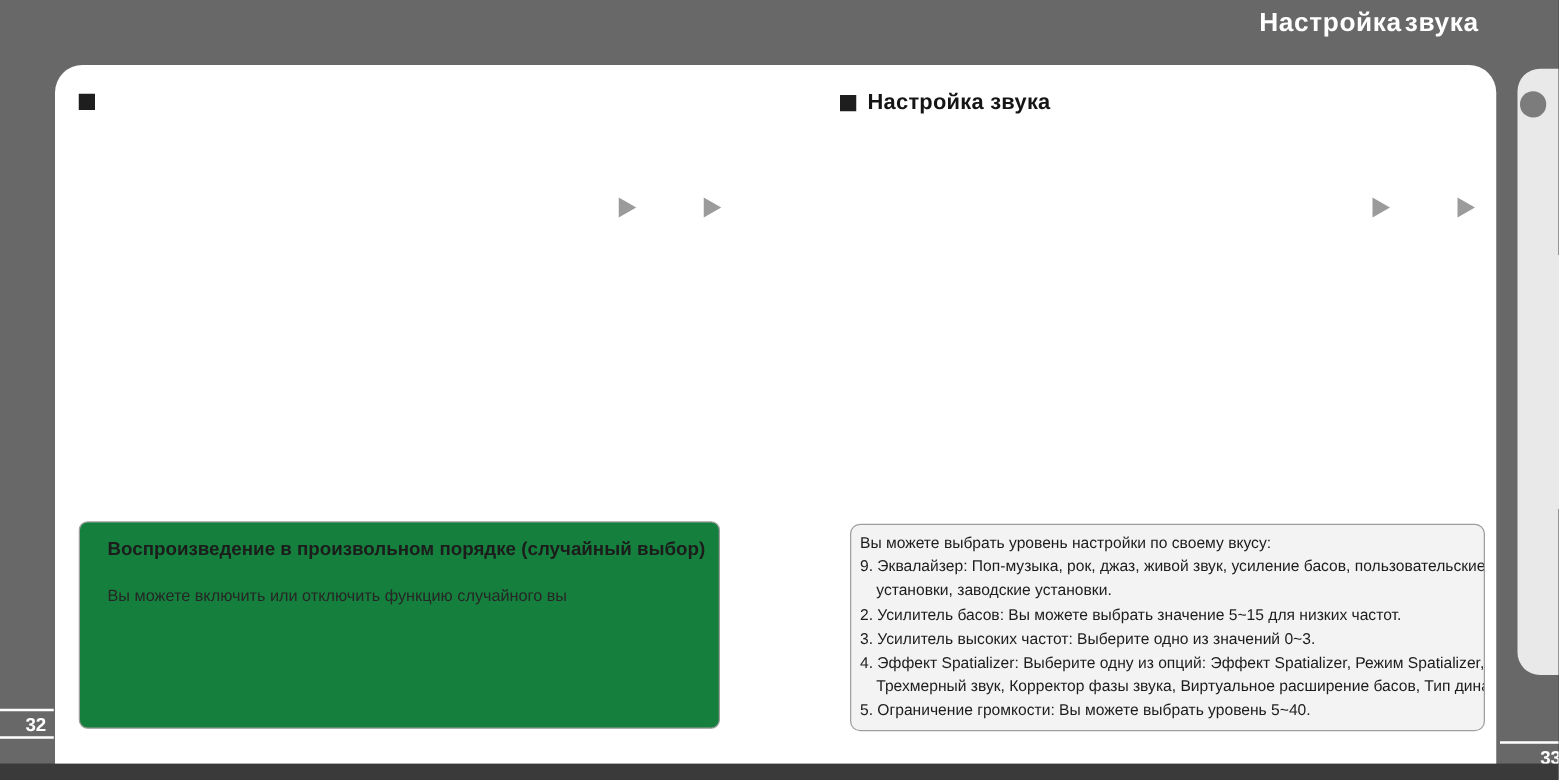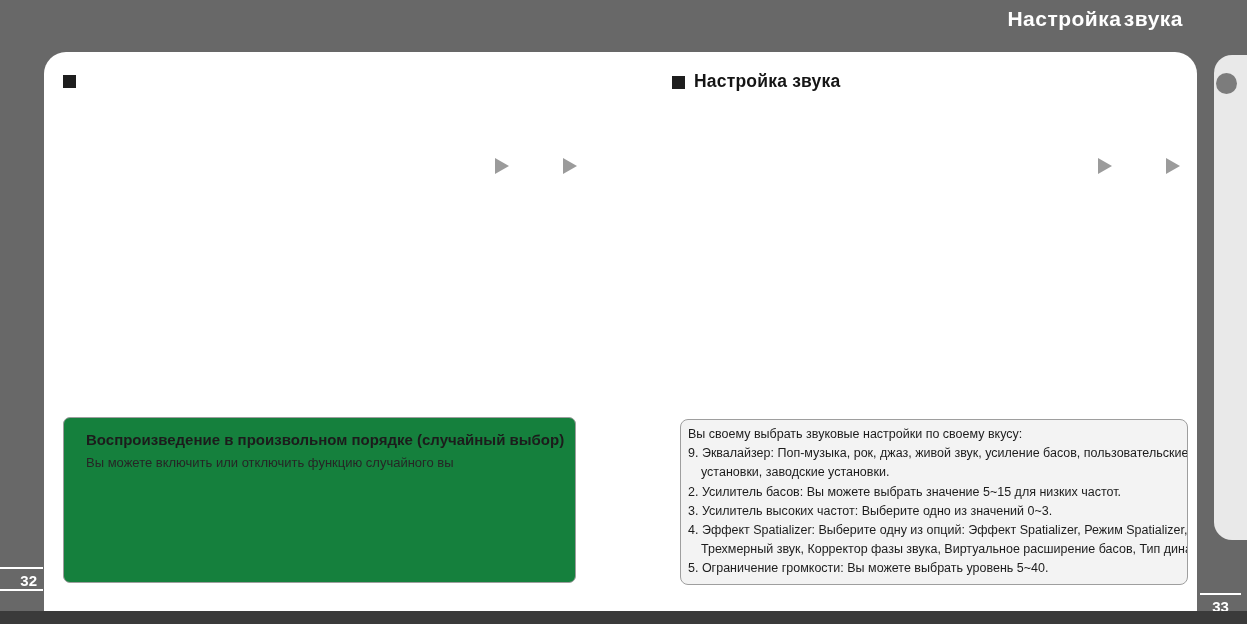--- a/index.html
+++ b/index.html
@@ -42,21 +42,21 @@
   
   .note-left{
     position:absolute;left:19px;top:365px;width:513px;height:166px;
     background:#15803d;border:1px solid #9e9e9e;border-radius:7px;
     box-sizing:border-box;padding:13px 10px 0 22px;overflow:hidden;
   }
   .note-left .note-title{
     font-size:15px;font-weight:bold;color:#1c1c1c;white-space:nowrap;
   }
   .note-left .note-body{
-    font-size:13px;color:#262626;margin-top:7px;white-space:nowrap;
+    font-size:13px;color:#262626;margin-top:21px;white-space:nowrap;
   }
   
   .note-right{
     position:absolute;left:636px;top:367px;width:508px;height:166px;
     background:#f3f3f3;border:1px solid #9e9e9e;border-radius:8px;
     box-sizing:border-box;padding:5px 6px 0 7px;overflow:hidden;
   }
   .note-right .note-line{
     font-size:12.5px;line-height:19.2px;color:#1c1c1c;white-space:nowrap;
   }
@@ -67,21 +67,21 @@
     background:#e9e9e9;border-radius:18px 0 0 18px;
   }
   .hole{
     position:absolute;left:2px;top:18px;width:21px;height:21px;
     border-radius:50%;background:#7c7c7c;
   }
   
   .pagenum{
     position:absolute;top:567px;height:24px;line-height:24px;
     border-top:2px solid #ffffff;border-bottom:2px solid #ffffff;
-    color:#ffffff;font-size:15px;font-weight:bold;box-sizing:content-box;
+    color:#ffffff;font-size:15px;font-weight:bold;box-sizing:content-box;padding-left:20px;
   }
   .pagenum.left{left:0;width:43px;text-align:right;padding-right:6px;box-sizing:border-box;}
   .pagenum.right{left:1200px;width:41px;text-align:center;margin-top:26px;}
 </style>
 </head>
 <body>
 
 <div class="screen">
 
   <div class="top-title">Настройка звука</div>
@@ -99,21 +99,21 @@
     <span class="play p2"></span>
     <span class="play p3"></span>
     <span class="play p4"></span>
 
     <div class="note-left">
       <div class="note-title">Воспроизведение в произвольном порядке (случайный выбор)</div>
       <div class="note-body">Вы можете включить или отключить функцию случайного вы</div>
     </div>
 
     <div class="note-right">
-      <div class="note-line">Вы своему выбрать звуковые настройки по своему вкусу:</div>
+      <div class="note-line">Вы можете выбрать уровень настройки по своему вкусу:</div>
       <div class="note-line">9. Эквалайзер: Поп-музыка, рок, джаз, живой звук, усиление басов, пользовательские</div>
       <div class="note-line indent">установки, заводские установки.</div>
       <div class="note-line">2. Усилитель басов: Вы можете выбрать значение 5~15 для низких частот.</div>
       <div class="note-line">3. Усилитель высоких частот: Выберите одно из значений 0~3.</div>
       <div class="note-line">4. Эффект Spatializer: Выберите одну из опций: Эффект Spatializer, Режим Spatializer,</div>
       <div class="note-line indent">Трехмерный звук, Корректор фазы звука, Виртуальное расширение басов, Тип динамика.</div>
       <div class="note-line">5. Ограничение громкости: Вы можете выбрать уровень 5~40.</div>
     </div>
 
   </div>

